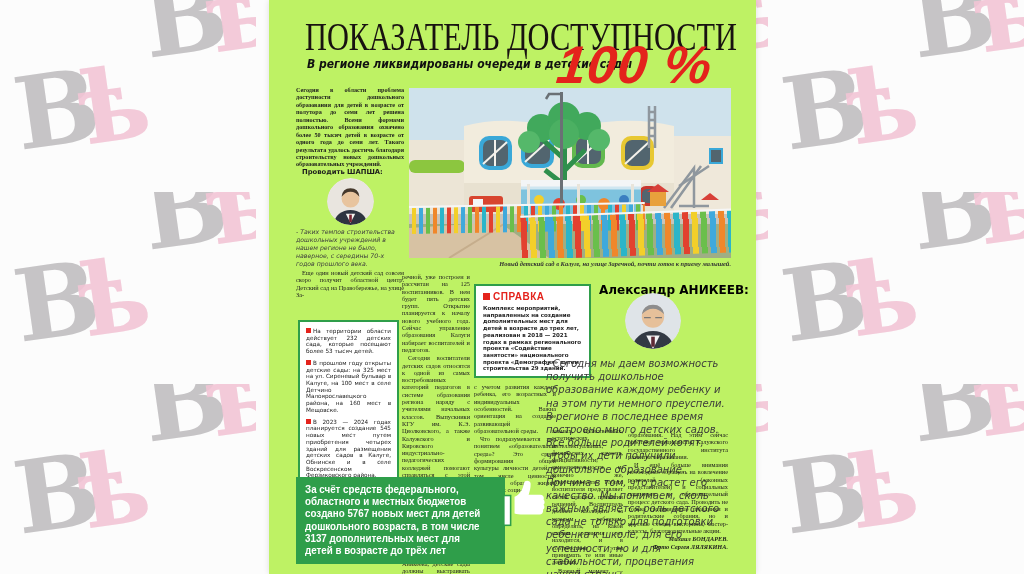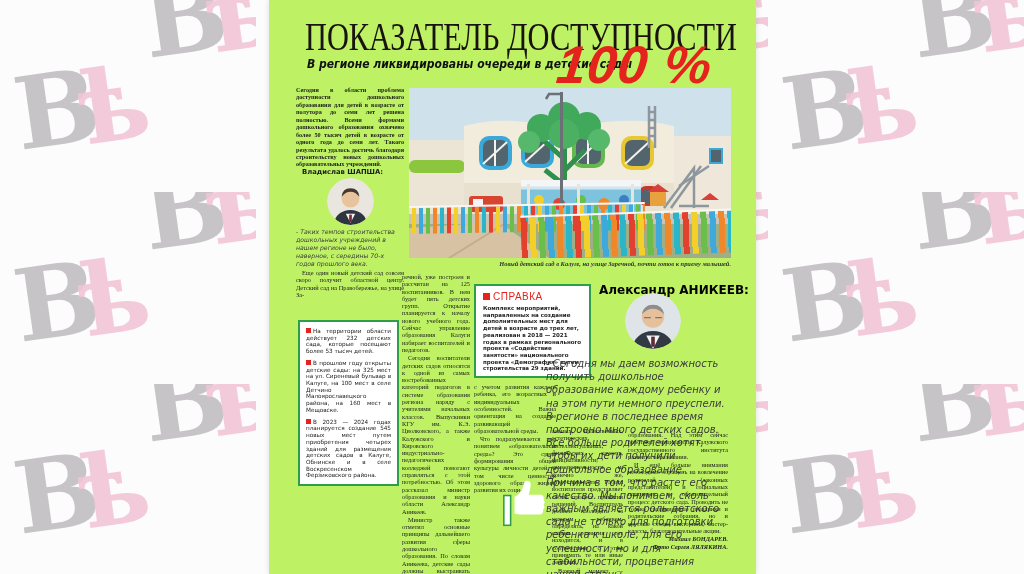--- a/index.html
+++ b/index.html
@@ -66,21 +66,21 @@
   }
   .caption{
     position:absolute;left:150px;top:260px;width:312px;
     font-size:6.4px;font-style:italic;font-weight:bold;color:#333;text-align:right;
   }
   
   .midcol{position:absolute;left:205px;top:284px;width:117px;}
   .spravka{border:2px solid #2f9e4a;padding:5px 7px 4px;background:#fff;}
   .spravka-title{
     font-family:"Liberation Sans","DejaVu Sans",sans-serif;
-    font-size:10px;font-weight:normal;color:#e4231c;letter-spacing:.5px;margin-bottom:3px;
+    font-size:10px;font-weight:bold;color:#e4231c;letter-spacing:.5px;margin-bottom:3px;
     display:flex;align-items:center;gap:3px;
   }
   .redsq{display:inline-block;width:7px;height:7px;background:#e4231c;}
   .redsq.small{width:5px;height:5px;margin-right:2px;}
   .spravka-text{
     font-family:"DejaVu Sans",sans-serif;font-size:5.5px;line-height:1.22;
     font-weight:bold;color:#222;text-align:left;
   }
   .col3{width:82px;margin-top:5px;}
   
@@ -137,21 +137,21 @@
 </svg>
 
 <div class="page">
 
   <div class="headline">ПОКАЗАТЕЛЬ ДОСТУПНОСТИ</div>
   <div class="percent">100 %</div>
   <div class="subhead">В регионе ликвидированы очереди в детские сады</div>
 
   <div class="col1 bodytext">
     <p class="lead noind">Сегодня в области проблема доступности дошкольного образования для детей в возрасте от полутора до семи лет решена полностью. Всеми формами дошкольного образования охвачено более 50 тысяч детей в возрасте от одного года до семи лет. Такого результата удалось достичь благодаря строительству новых дошкольных образовательных учреждений.</p>
-    <p class="author-name">Владислав ШАПША:</p>
+    <p class="author-name">Проводить ШАПША:</p>
     <span class="portrait">
       <svg viewBox="0 0 50 50" width="47" height="47" aria-hidden="true">
         <defs>
             <clipPath id="pc1">
               <circle cx="25" cy="25" r="25"></circle>
             </clipPath>
           </defs>
         <g clip-path="url(#pc1)">
           <rect width="50" height="50" fill="#e9e5df"></rect>
           <ellipse cx="25" cy="48" rx="17" ry="14" fill="#2e3440"></ellipse>
@@ -298,20 +298,23 @@
     <p class="noind">альных, нравственных, эстетических, интеллектуальных, физических качеств, инициативности, самостоятельности и, конечно же, ответственности. Работа воспитателя представляет собой процесс принятия решений. Воспитатель должен наблюдать за каждым ребенком, определять, на какой стадии развития тот находится, и в соответствии с этим принимать те или иные действия.</p>
     <p>Важный момент — усовершенствование программ подготовки и повышения квалификации всех работников системы дошкольного</p>
   </div>
   <div class="col5 bodytext">
     <p class="noind">образования. Над этим сейчас работают специалисты Калужского государственного института развития образования.</p>
     <p>И ещё больше внимания необходимо обращать на вовлечение родителей (законных представителей) и социальных партнеров в образовательный процесс детского сада. Проводить не только традиционные праздники и родительские собрания, но и круглые столы, викторины, мастер-классы, благотворительные акции.</p>
     <p class="byline">Михаил БОНДАРЕВ.</p>
     <p class="byline">Фото Сергея ЛЯЛЯКИНА.</p>
   </div>
 
+  <div class="highlight">
+    <div class="highlight-text">За счёт средств федерального, областного и местных бюджетов создано 5767 новых мест для детей дошкольного возраста, в том числе 3137 дополнительных мест для детей в возрасте до трёх лет</div>
+  </div>
   <span class="thumb">
     <svg viewBox="0 0 44 56" width="46" height="62" aria-hidden="true">
       <rect x="1" y="22" width="8" height="30" fill="#2f9e4a"></rect>
       <rect x="2.5" y="23.5" width="5" height="27" fill="#ffffff"></rect>
       <path fill="#ffffff" d="M12 51 V24 c5-2 8-7 9-13 c0.6-3.6 6.4-3 6.4 0.6 c0 4.4-0.9 7.4-1.9 10.4 h11.2 c2.6 0 4 2.4 3 4.6 c1.4 1.4 1.4 3.6 0 5 c1.4 1.4 1 3.6-0.6 4.8 c0.8 2-0.6 4.6-3 4.6 H20 c-3 0-6-0.4-8-1 Z"></path>
     </svg>
   </span>
 
 </div>
 

